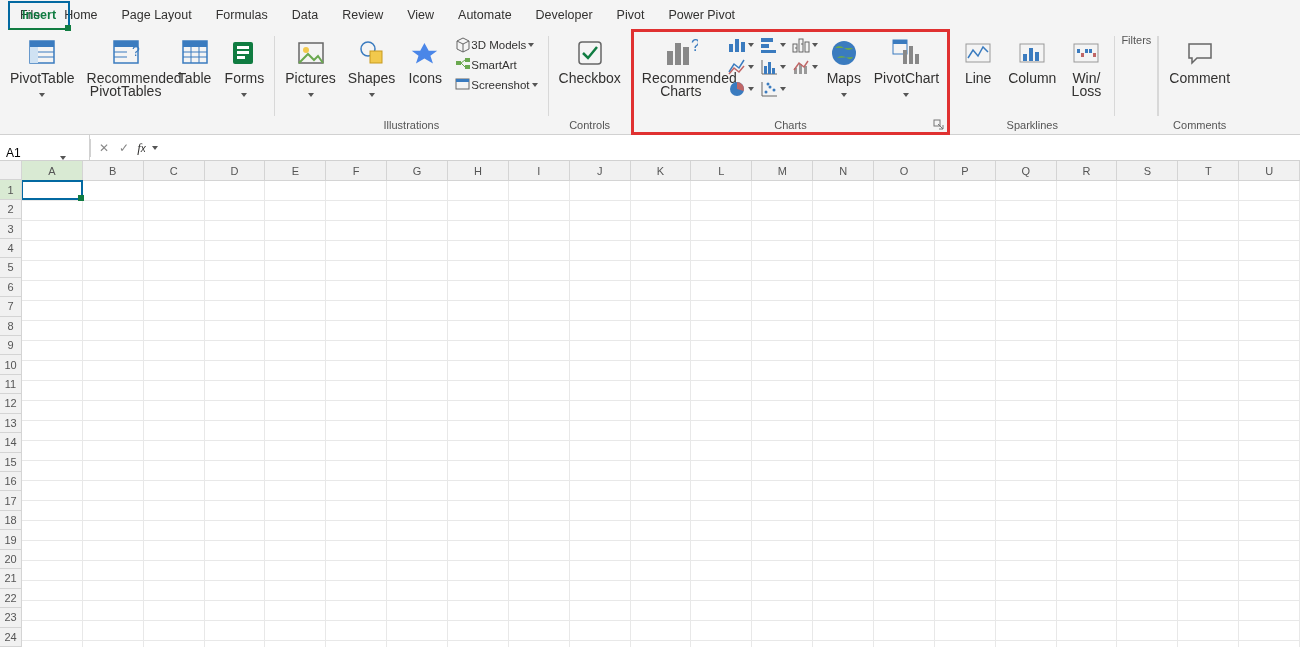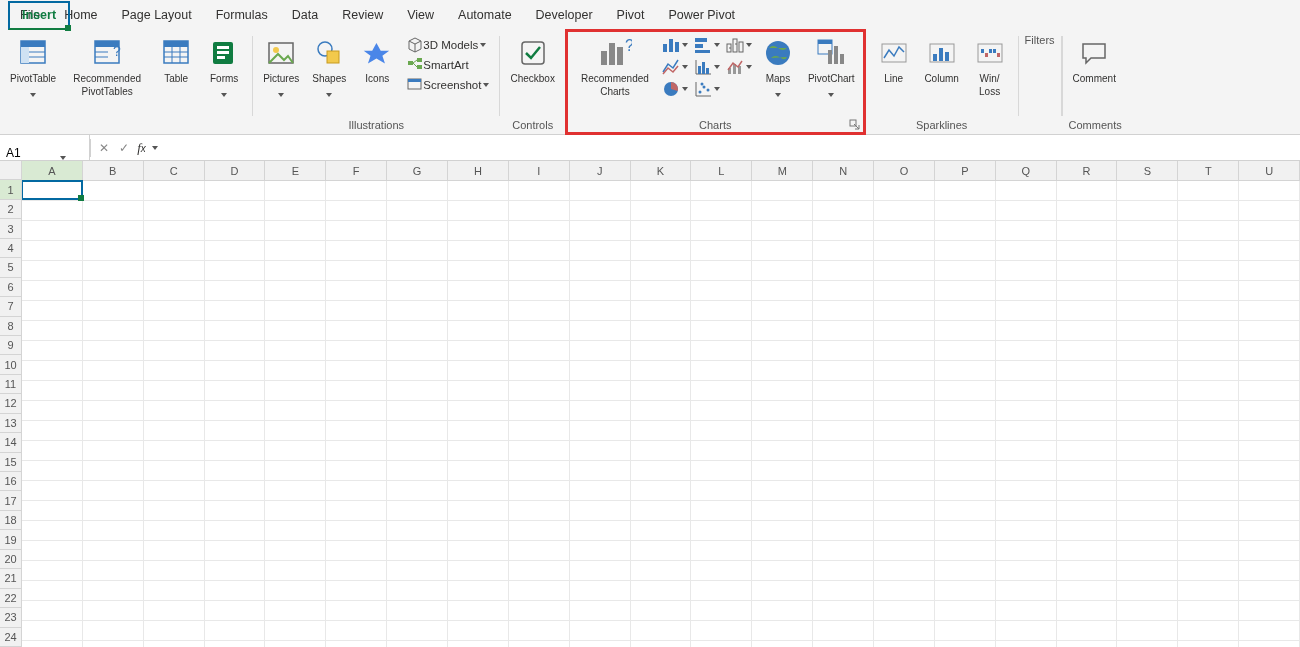--- a/index.html
+++ b/index.html
@@ -14,21 +14,21 @@
     .ribbon { display: flex; background: #f4f4f4; border-bottom: 1px solid #d1d1d1; height: 105px; }
     .group { position: relative; display: flex; flex-direction: column; align-items: stretch; padding: 2px 6px 0; }
     .group-content { flex: 1; display: flex; align-items: flex-start; gap: 4px; padding-top: 2px; }
     .group-label { text-align: center; font-size: 11px; color: #555; padding: 2px 0 3px; }
     .sep { width: 1px; background: #d8d8d8; margin: 6px 0 18px; }
     .group.highlighted { outline: 3px solid #e03131; outline-offset: -2px; }
     .dlg-launcher { position: absolute; right: 4px; bottom: 3px; width: 12px; height: 12px; cursor: pointer; }
 
     .big-btn { display: flex; flex-direction: column; align-items: center; justify-content: flex-start; padding: 2px 4px 0; min-width: 44px; cursor: pointer; text-align: center; }
     .big-btn .icon-slot { height: 34px; display: flex; align-items: center; justify-content: center; }
-    .big-btn .lbl { font-size: 10px; line-height: 13px; margin-top: 2px; max-width: 78px; }
+    .big-btn .lbl { font-size: 14px; line-height: 13px; margin-top: 2px; max-width: 78px; }
     .drop-caret { margin-top: 2px; }
     .chev { display: inline-block; width: 0; height: 0; border-left: 3.5px solid transparent; border-right: 3.5px solid transparent; border-top: 4px solid #555; vertical-align: middle; }
 
     .vstack { display: flex; flex-direction: column; gap: 2px; padding-top: 2px; }
     .mini-btn { display: flex; align-items: center; padding: 1px 4px; cursor: pointer; font-size: 11.5px; white-space: nowrap; }
     .mini-btn .chev { margin-left: 2px; }
 
     .chart-minis { display: grid; grid-template-columns: repeat(3, auto); gap: 4px 6px; align-content: start; padding-top: 2px; }
     .chart-mini { display: flex; align-items: center; cursor: pointer; gap: 2px; }
 

